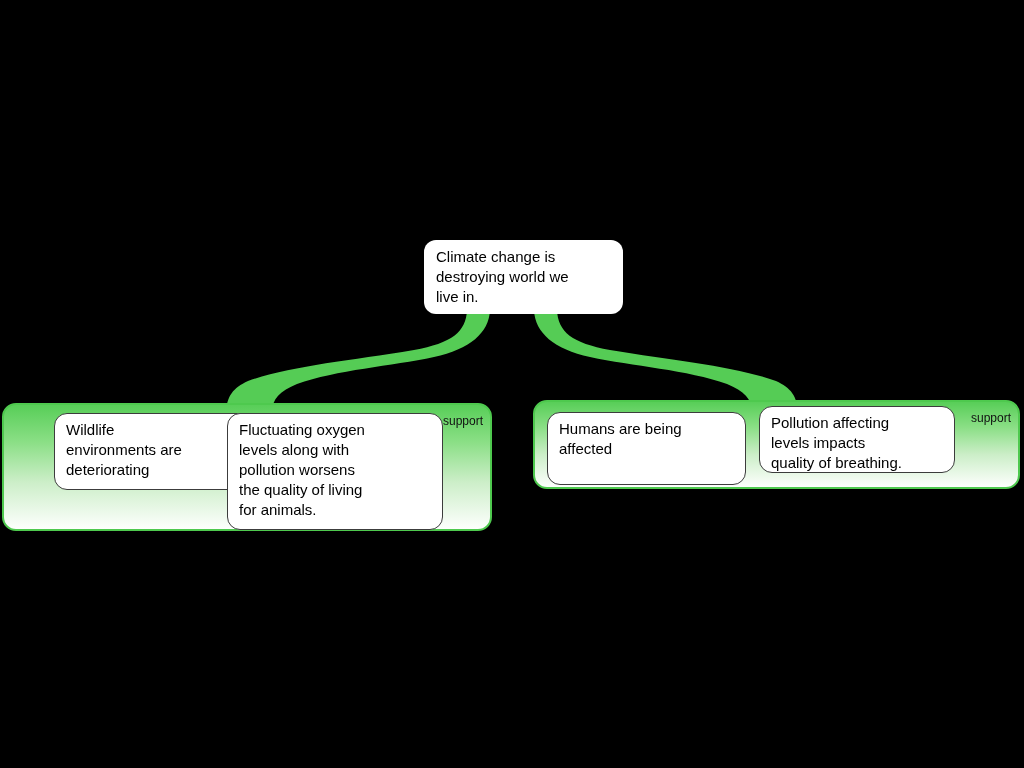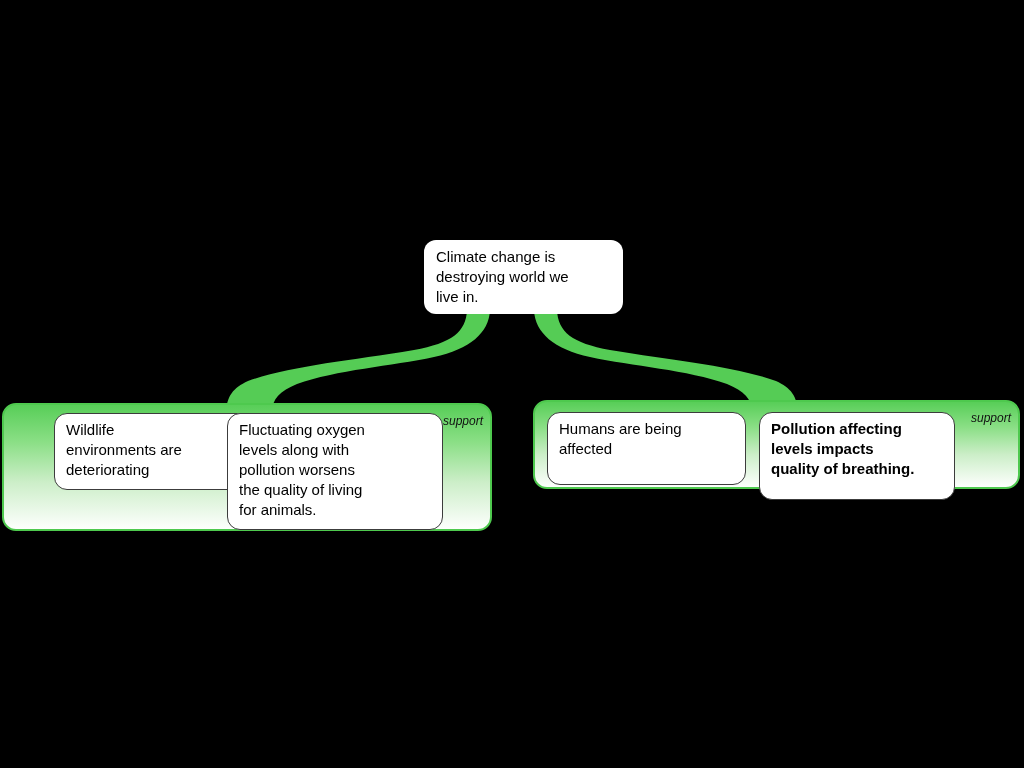--- a/index.html
+++ b/index.html
@@ -67,27 +67,26 @@
     width: 487px;
     height: 89px;
   }
   .support-label {
     position: absolute;
     top: 9px;
     right: 7px;
     font-size: 12px;
     color: #111111;
     z-index: 3;
-    font-style: italic;
   }
   
   .node-l1 { left: 14px;  top: 8px;  width: 199px; height: 77px; margin-left: 36px; }
   .node-l2 { left: 223px; top: 8px;  width: 216px; height: 117px; }
   .node-r1 { left: 12px;  top: 10px; width: 199px; height: 73px; }
-  .node-r2 { left: 224px; top: 10px; width: 196px; height: 88px; font-weight: bold; }
+  .node-r2 { left: 224px; top: 4px; width: 196px; height: 67px; }
   .group .node { position: absolute; z-index: 3; }
 </style>
 </head>
 <body>
 
 <div class="canvas">
 
   <svg class="connectors" width="1024" height="768" viewBox="0 0 1024 768">
     <path class="connector" d="M 467,310
              C 466,332 452,343 414,350

